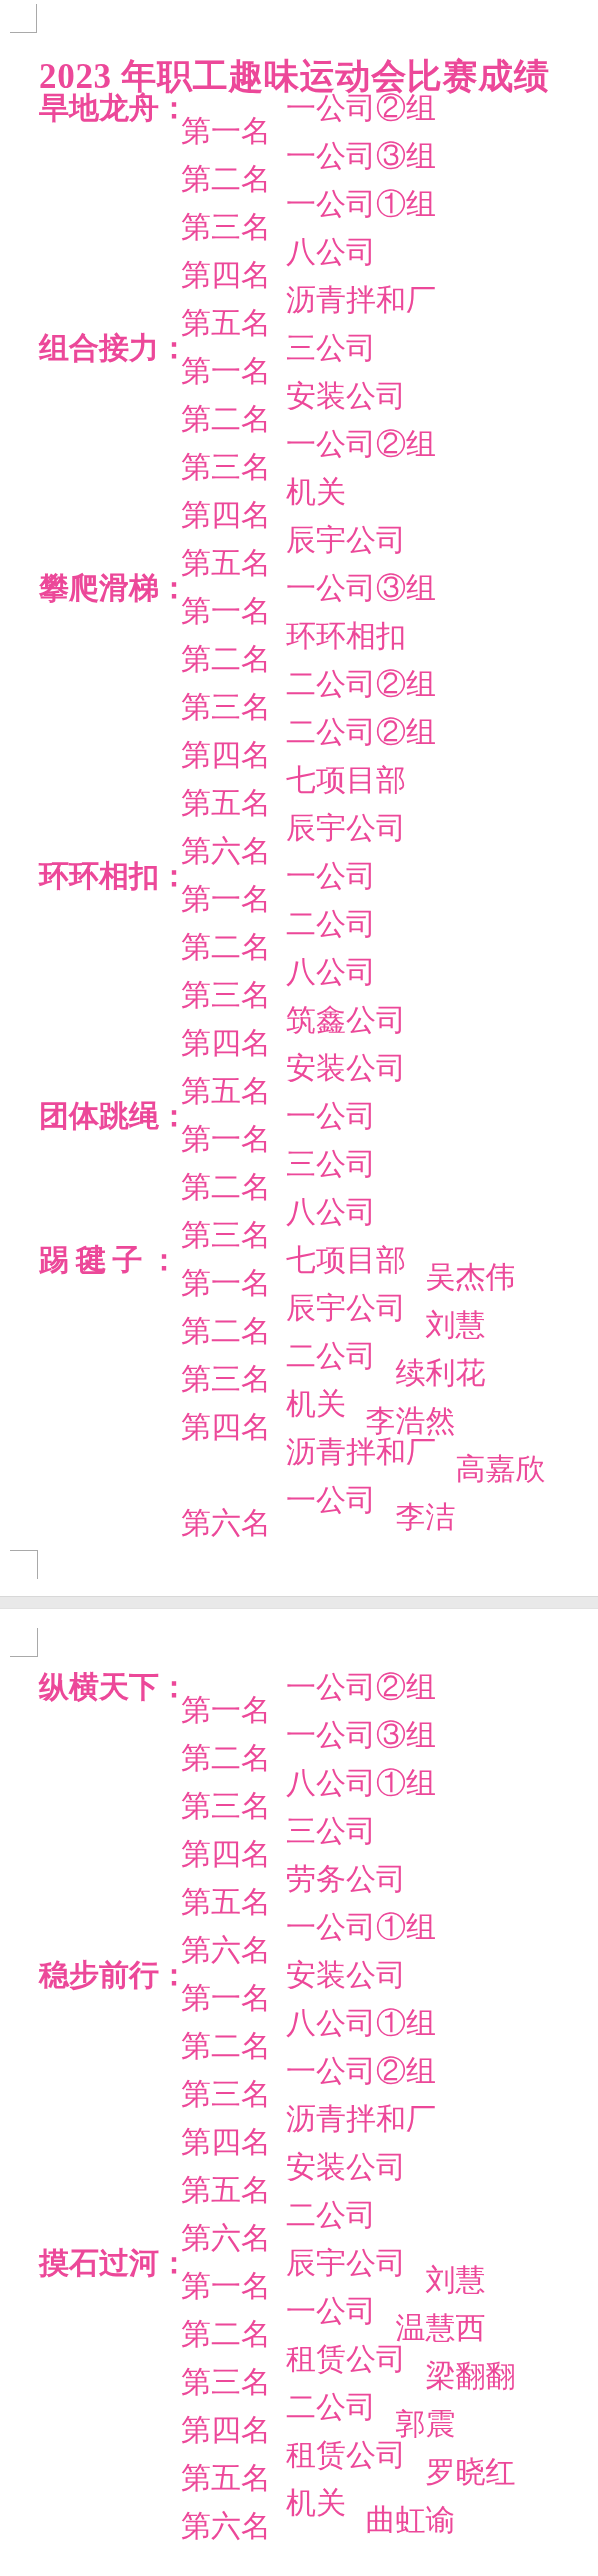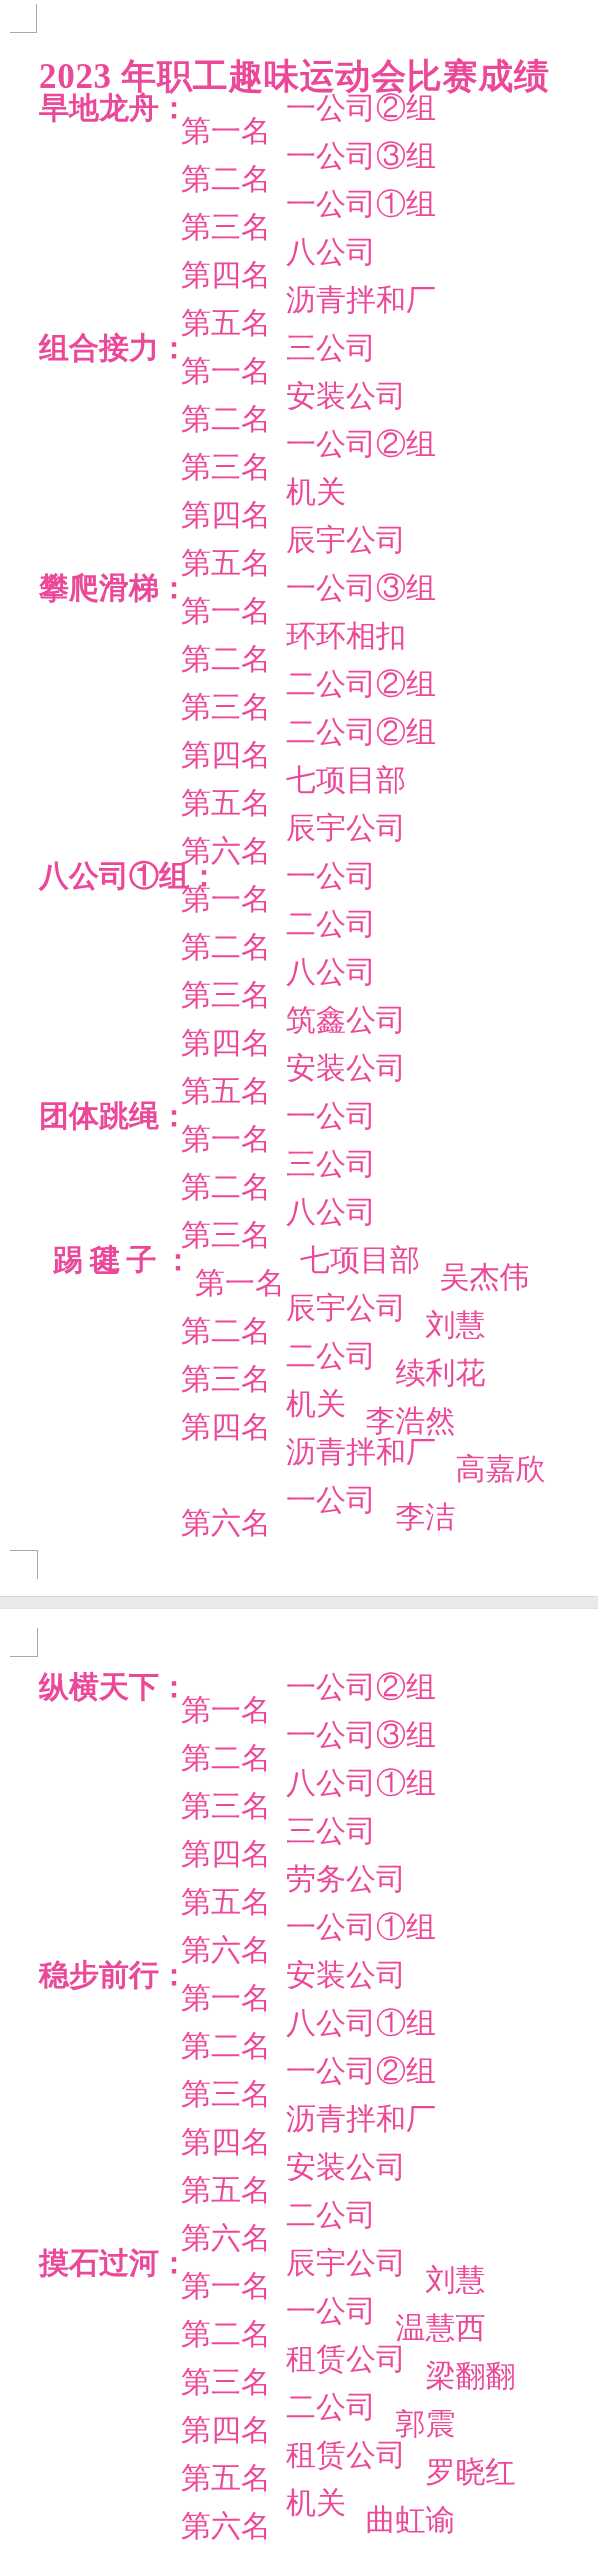--- a/index.html
+++ b/index.html
@@ -30,21 +30,21 @@
   .row {
     display: flex;
     align-items: center;
     height: 48px;
     padding-left: 39px;
     font-size: 30px;
     line-height: 1;
     white-space: nowrap;
   }
   .ev { width: 142px; flex: 0 0 142px; font-weight: 700; }
-  .ev.spread { letter-spacing: 6.7px; margin-left: 14px; }
+  .ev.spread { letter-spacing: 6.7px; }
   .rk { width: 105px; flex: 0 0 105px; margin-top: 46px; }
   .tm {}
   .pn { margin-left: 19.4px; margin-top: 33px; }
   
   #page-separator {
     position: absolute;
     left: 0; top: 1596px;
     width: 100%; height: 10.5px;
     background: #e9e9e9;
     border-top: 0.7px solid #d8d8d8;
@@ -153,21 +153,21 @@
           <span class="ev"></span>
           <span class="rk">第五名</span>
           <span class="tm">七项目部</span>
         </div>
         <div class="row">
           <span class="ev"></span>
           <span class="rk">第六名</span>
           <span class="tm">辰宇公司</span>
         </div>
         <div class="row">
-          <span class="ev">八公司①组：</span>
+          <span class="ev">环环相扣：</span>
           <span class="rk">第一名</span>
           <span class="tm">一公司</span>
         </div>
         <div class="row">
           <span class="ev"></span>
           <span class="rk">第二名</span>
           <span class="tm">二公司</span>
         </div>
         <div class="row">
           <span class="ev"></span>

